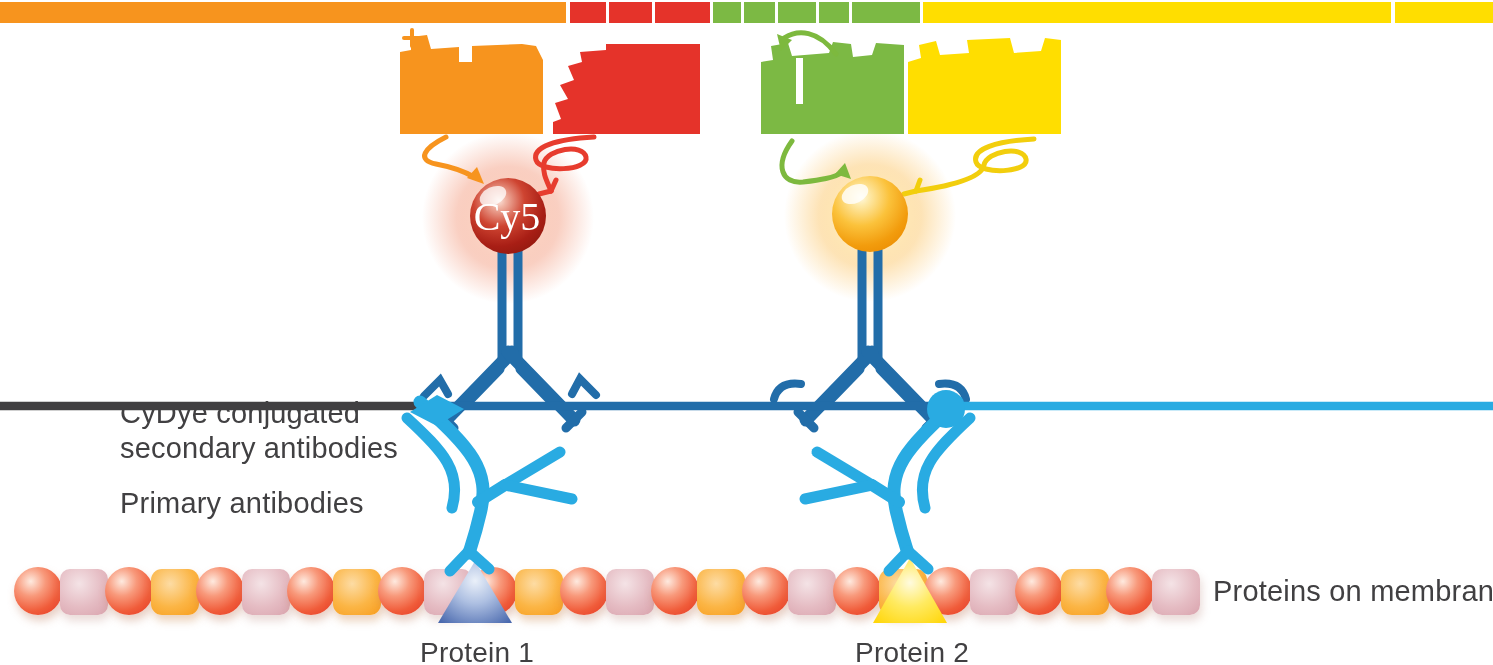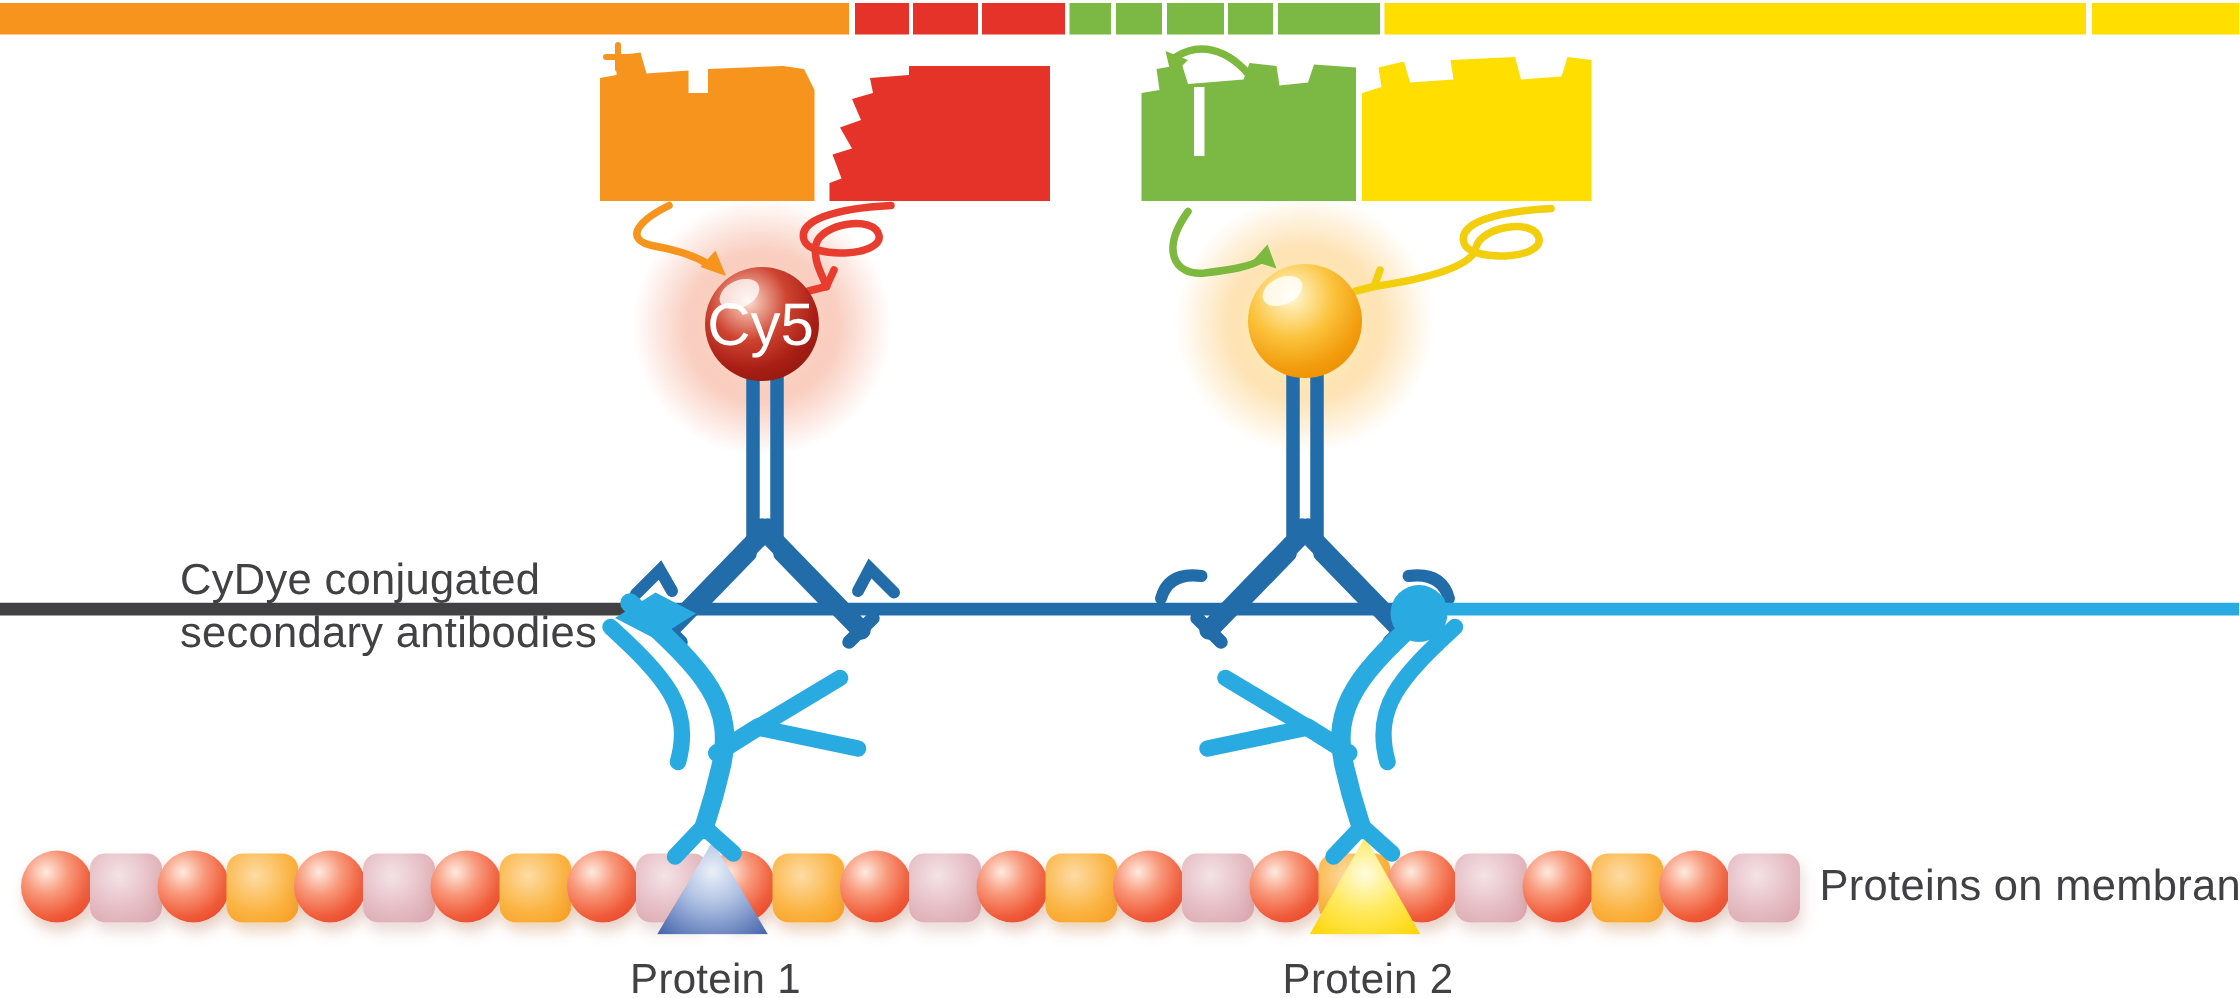--- a/index.html
+++ b/index.html
@@ -33,28 +33,28 @@
     box-shadow:2px 6px 9px rgba(200,130,70,0.35);}
   .triangle{position:absolute;}
   .triangle-blue{left:438px;top:561px;width:74px;height:62px;
     clip-path:polygon(50% 0,100% 100%,0 100%);
     background:radial-gradient(circle at 50% 32%, #EAF0F9 0%, #AEC0E2 40%, #4A69AE 95%);}
   .triangle-yellow{left:873px;top:558px;width:74px;height:65px;
     clip-path:polygon(50% 0,100% 100%,0 100%);
     background:radial-gradient(circle at 50% 38%, #FFFBDF 0%, #FFEA60 45%, #FFD60A 95%);}
   
   .lbl{position:absolute;color:#414042;font-size:29px;letter-spacing:0.2px;}
-  .lbl-secondary{left:120px;top:370px;line-height:35px;}
+  .lbl-secondary{left:120px;top:396px;line-height:35px;}
   .lbl-primary{left:120px;top:487px;}
   .lbl-protein{width:140px;text-align:center;font-size:28px;}
   .lbl-protein1{left:407px;top:637px;}
   .lbl-protein2{left:842px;top:637px;}
   .lbl-membrane{left:1213px;top:575px;height:31px;overflow:hidden;white-space:nowrap;}
   .dye-label{position:absolute;width:100px;text-align:center;color:#ffffff;font-size:40px;line-height:42px;}
-  .dye-cy5{left:457px;top:196px;}
+  .dye-cy5{left:457px;top:196px;font-family:Liberation Serif, serif;}
   .dye-cy3{left:819px;top:194px;}
   svg#art{position:absolute;left:0;top:0;}
 </style>
 </head>
 <body>
 
 <div class="stage">
 
   <div class="topbar orange"></div>
   <div class="topbar red"></div>
@@ -92,20 +92,21 @@
       <div class="mitem sphere" style="left: 1106px;"></div>
       <div class="mitem pink-square" style="left: 1151.5px;"></div>
     </div>
   <div class="triangle triangle-blue"></div>
   <div class="triangle triangle-yellow"></div>
 
   <div class="lbl lbl-secondary">
     <div>CyDye conjugated</div>
     <div>secondary antibodies</div>
   </div>
+  <div class="lbl lbl-primary">Primary antibodies</div>
   <div class="lbl lbl-protein lbl-protein1">Protein 1</div>
   <div class="lbl lbl-protein lbl-protein2">Protein 2</div>
   <div class="lbl lbl-membrane">Proteins on membrane</div>
 
   <svg id="art" width="1493" height="665" viewBox="0 0 1493 665">
     <defs>
       <radialGradient id="gCy5" cx="38%" cy="30%" r="75%">
         <stop offset="0%" stop-color="#FBE3DA"></stop>
           <stop offset="12%" stop-color="#F0B4A4"></stop>
         <stop offset="45%" stop-color="#CE4431"></stop>

